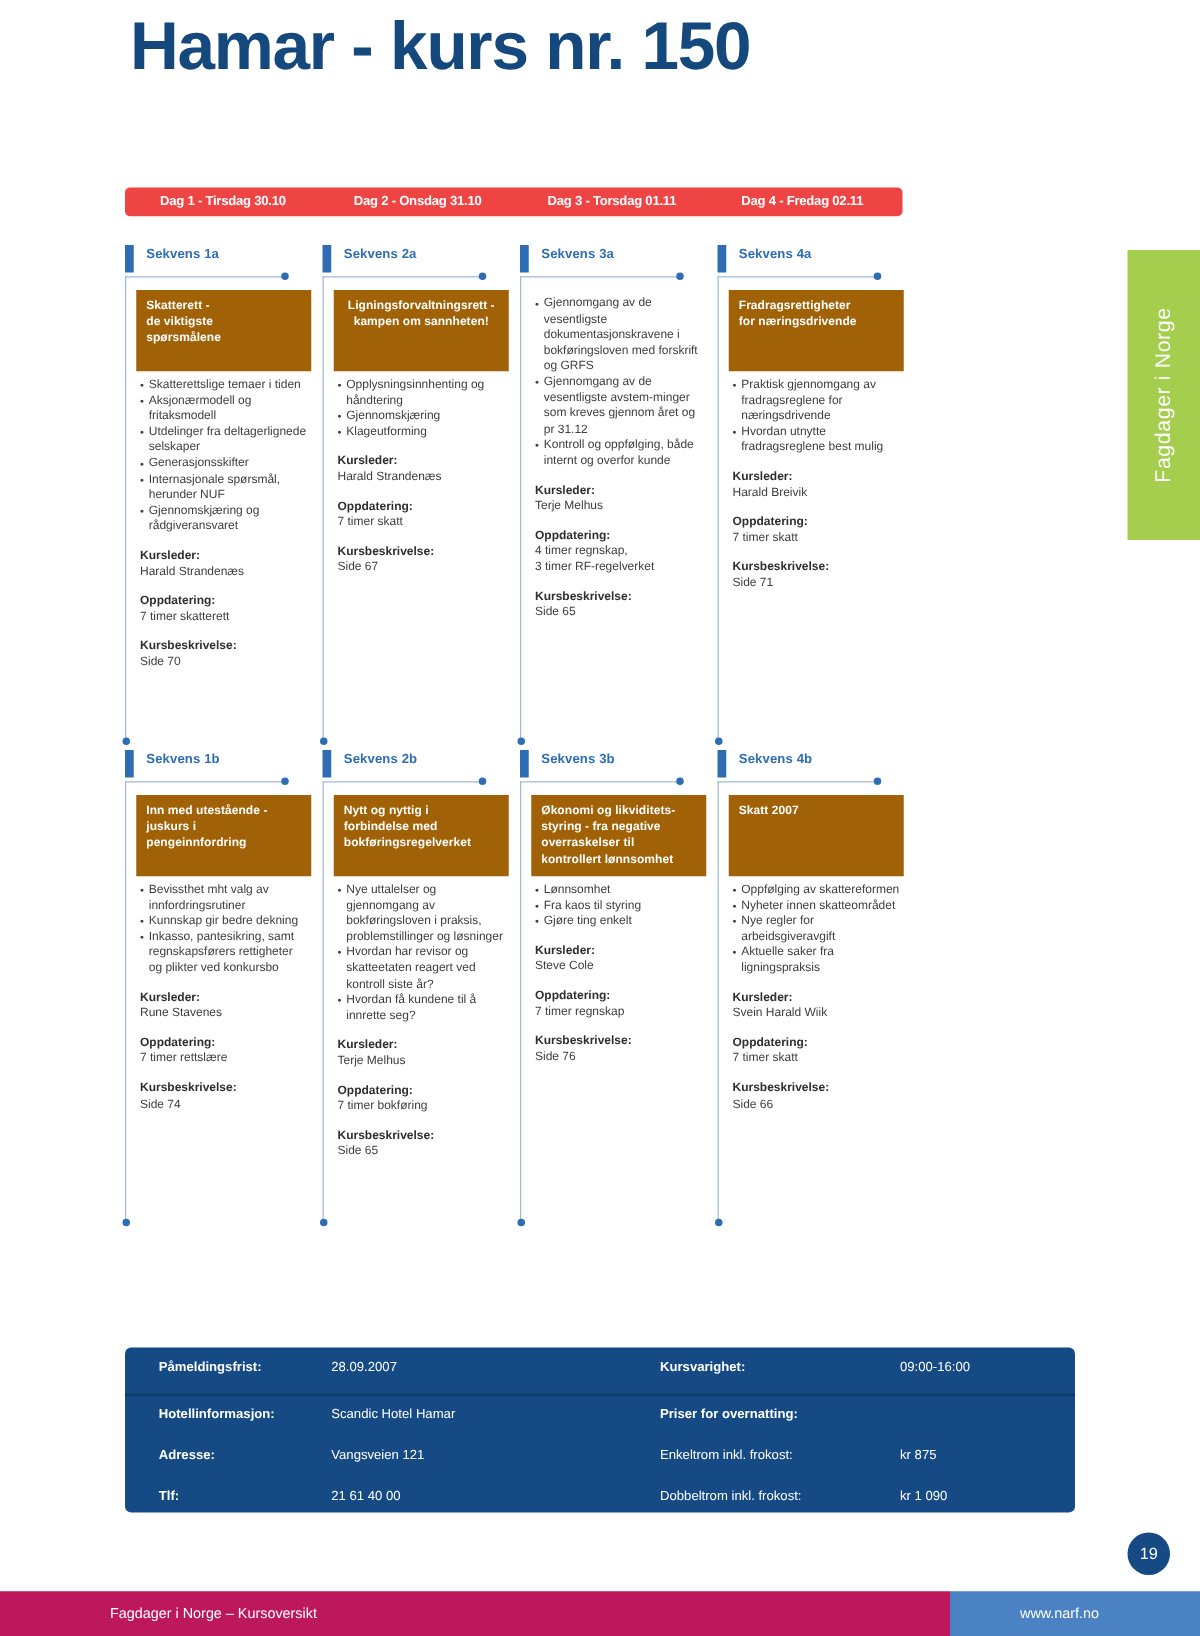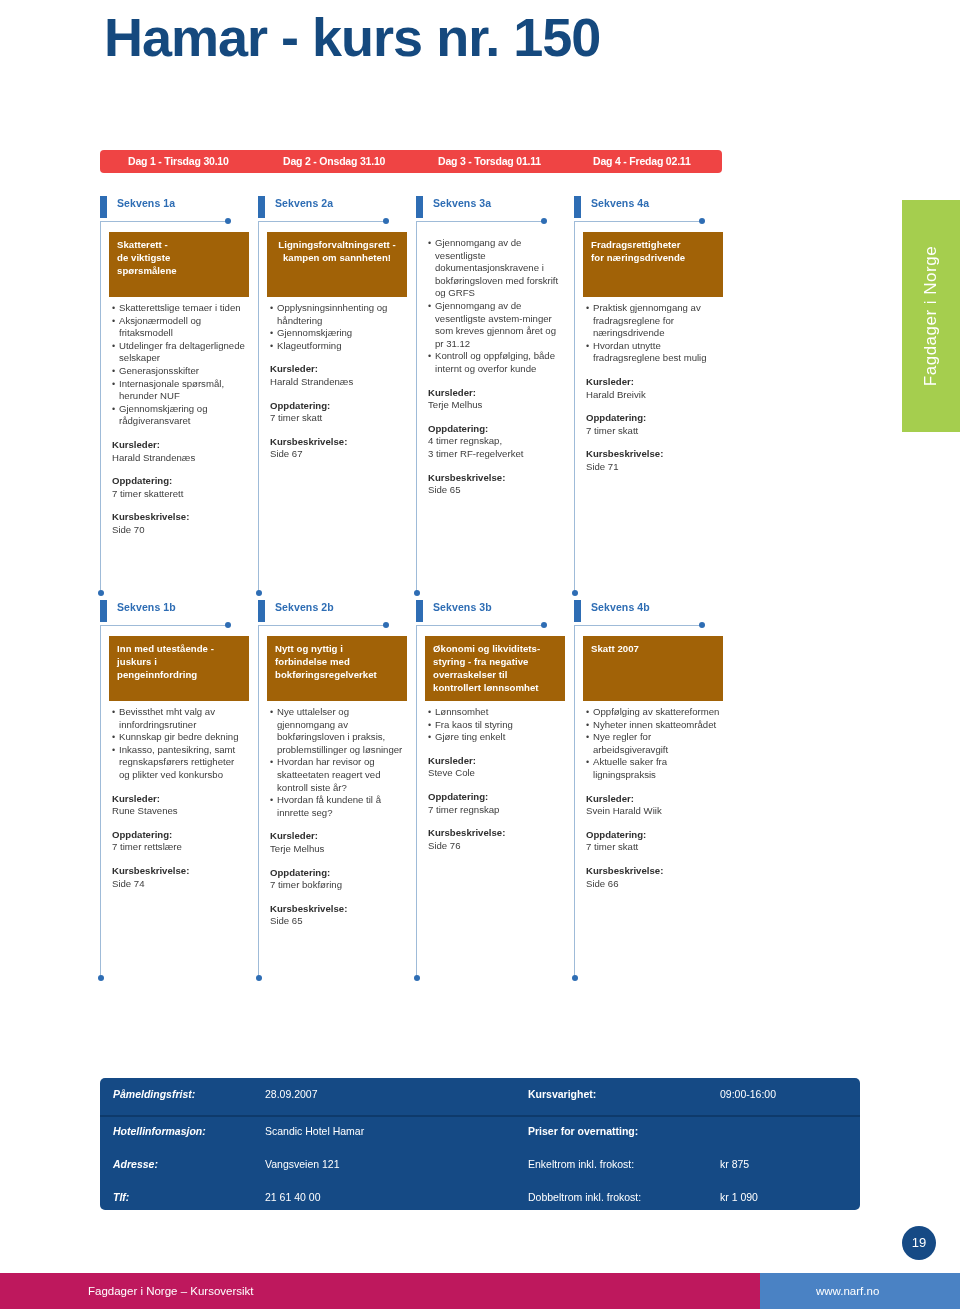--- a/index.html
+++ b/index.html
@@ -183,21 +183,21 @@
     width: 760px; height: 2px;
     background: #0E3A6B;
   }
   .info-cell {
     position: absolute;
     font-size: 10.5px;
     line-height: 33px;
     white-space: nowrap;
   }
   .info-cell.lbl { font-weight: bold; }
-  .c1 { left: 13px; font-style: italic; }
+  .c1 { left: 27px; }
   .c2 { left: 165px; }
   .c3 { left: 428px; }
   .c4 { left: 620px; }
 
   
   .pagebadge {
     position: absolute;
     right: 24px; top: 1226px;
     width: 34px; height: 34px;
     border-radius: 50%;

